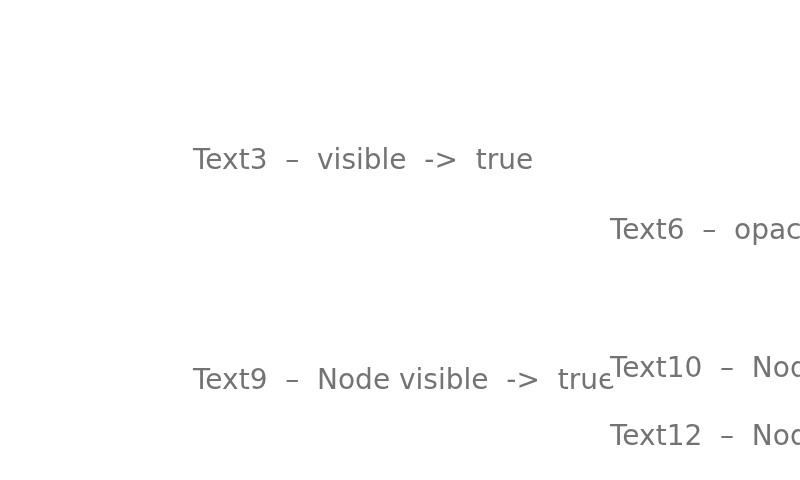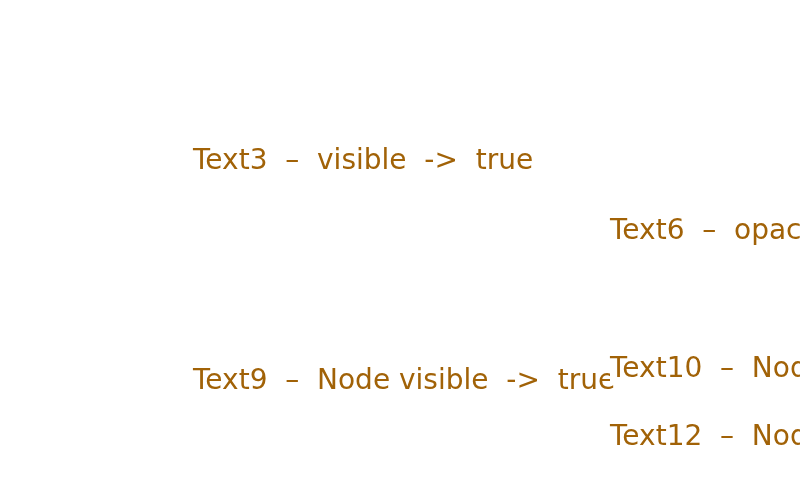--- a/index.html
+++ b/index.html
@@ -17,21 +17,21 @@
   #canvas {
     position: relative;
     width: 800px;
     height: 480px;
     background: #ffffff;
     overflow: hidden;
   }
   .text-node {
     position: absolute;
     white-space: pre;
-    color: #a16207;
+    color: #737373;
     font-family: "DejaVu Sans", sans-serif;
     font-size: 28px;
     line-height: 1;
     letter-spacing: 0px;
     background: transparent;
   }
   
   .text-node.occluding {
     background: #ffffff;
   }

